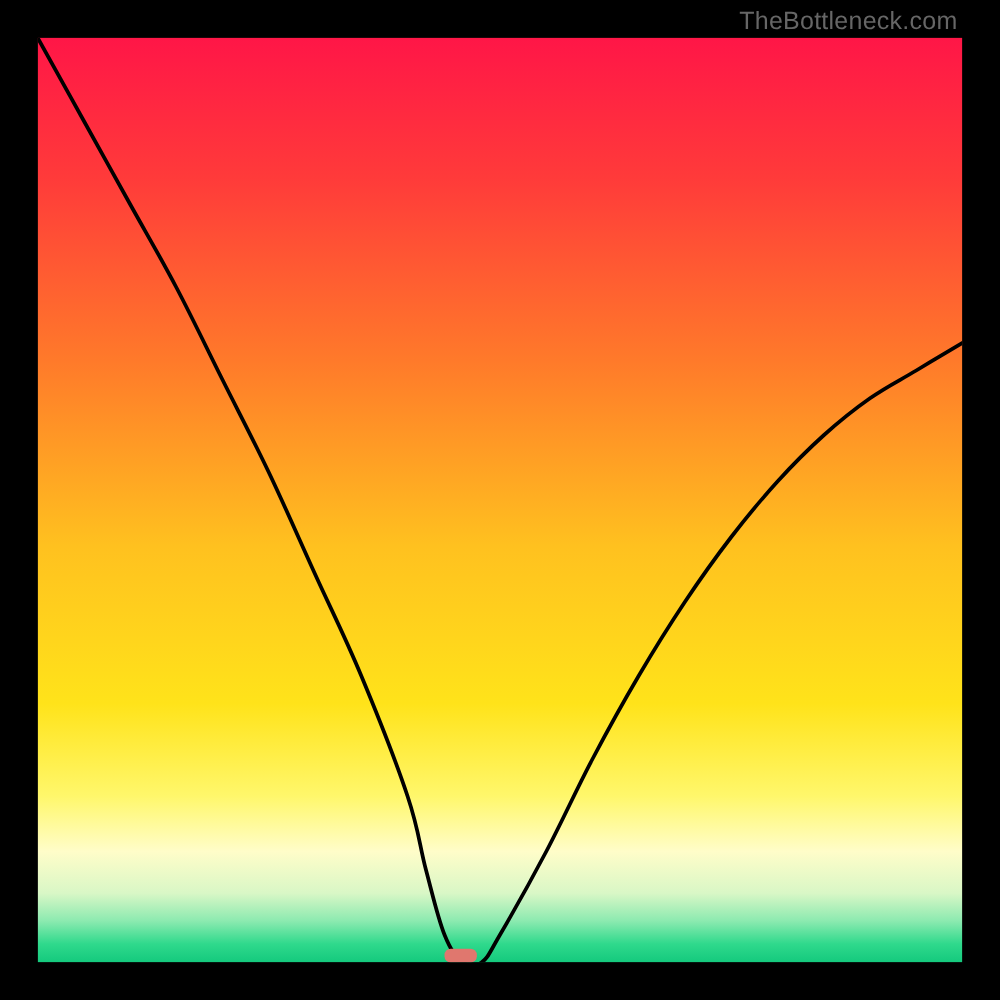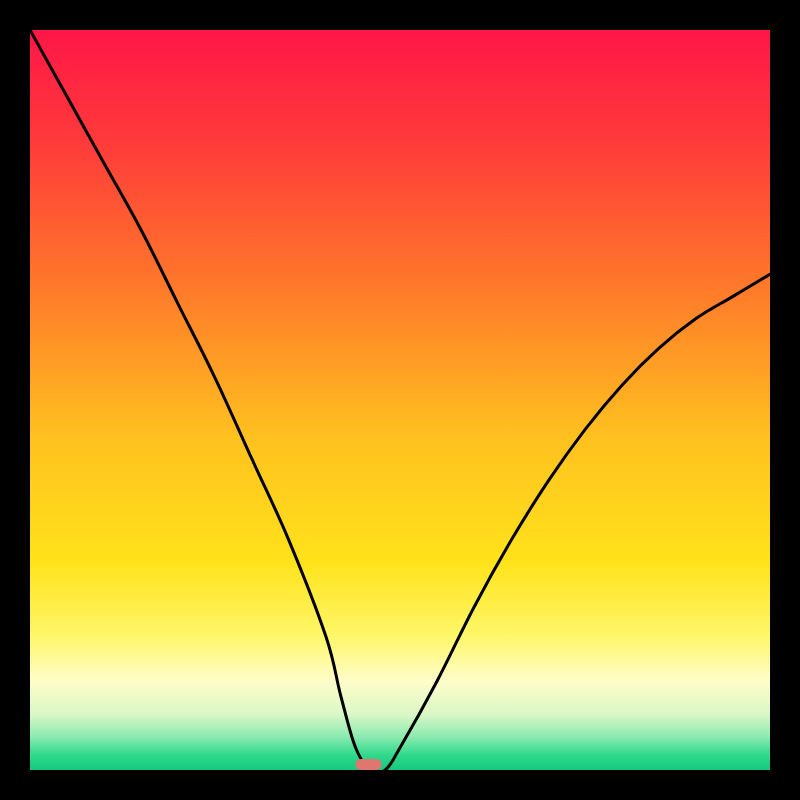--- a/index.html
+++ b/index.html
@@ -34,20 +34,21 @@
     font-weight: 500;
     letter-spacing: 0.2px;
   }
   svg { display: block; }
 </style>
 </head>
 <body>
 
 <div class="frame">
 
+  <div class="watermark">TheBottleneck.com</div>
 
   <div class="plot">
     <svg id="chart-svg" width="740" height="740" viewBox="0 0 740 740">
       <defs>
         <linearGradient id="bg-grad" x1="0" y1="0" x2="0" y2="1">
             <stop offset="0%" stop-color="#ff1647"></stop>
             <stop offset="15%" stop-color="#ff3a3a"></stop>
             <stop offset="35%" stop-color="#ff7a2a"></stop>
             <stop offset="55.00000000000001%" stop-color="#ffc11f"></stop>
             <stop offset="72%" stop-color="#ffe31a"></stop>

